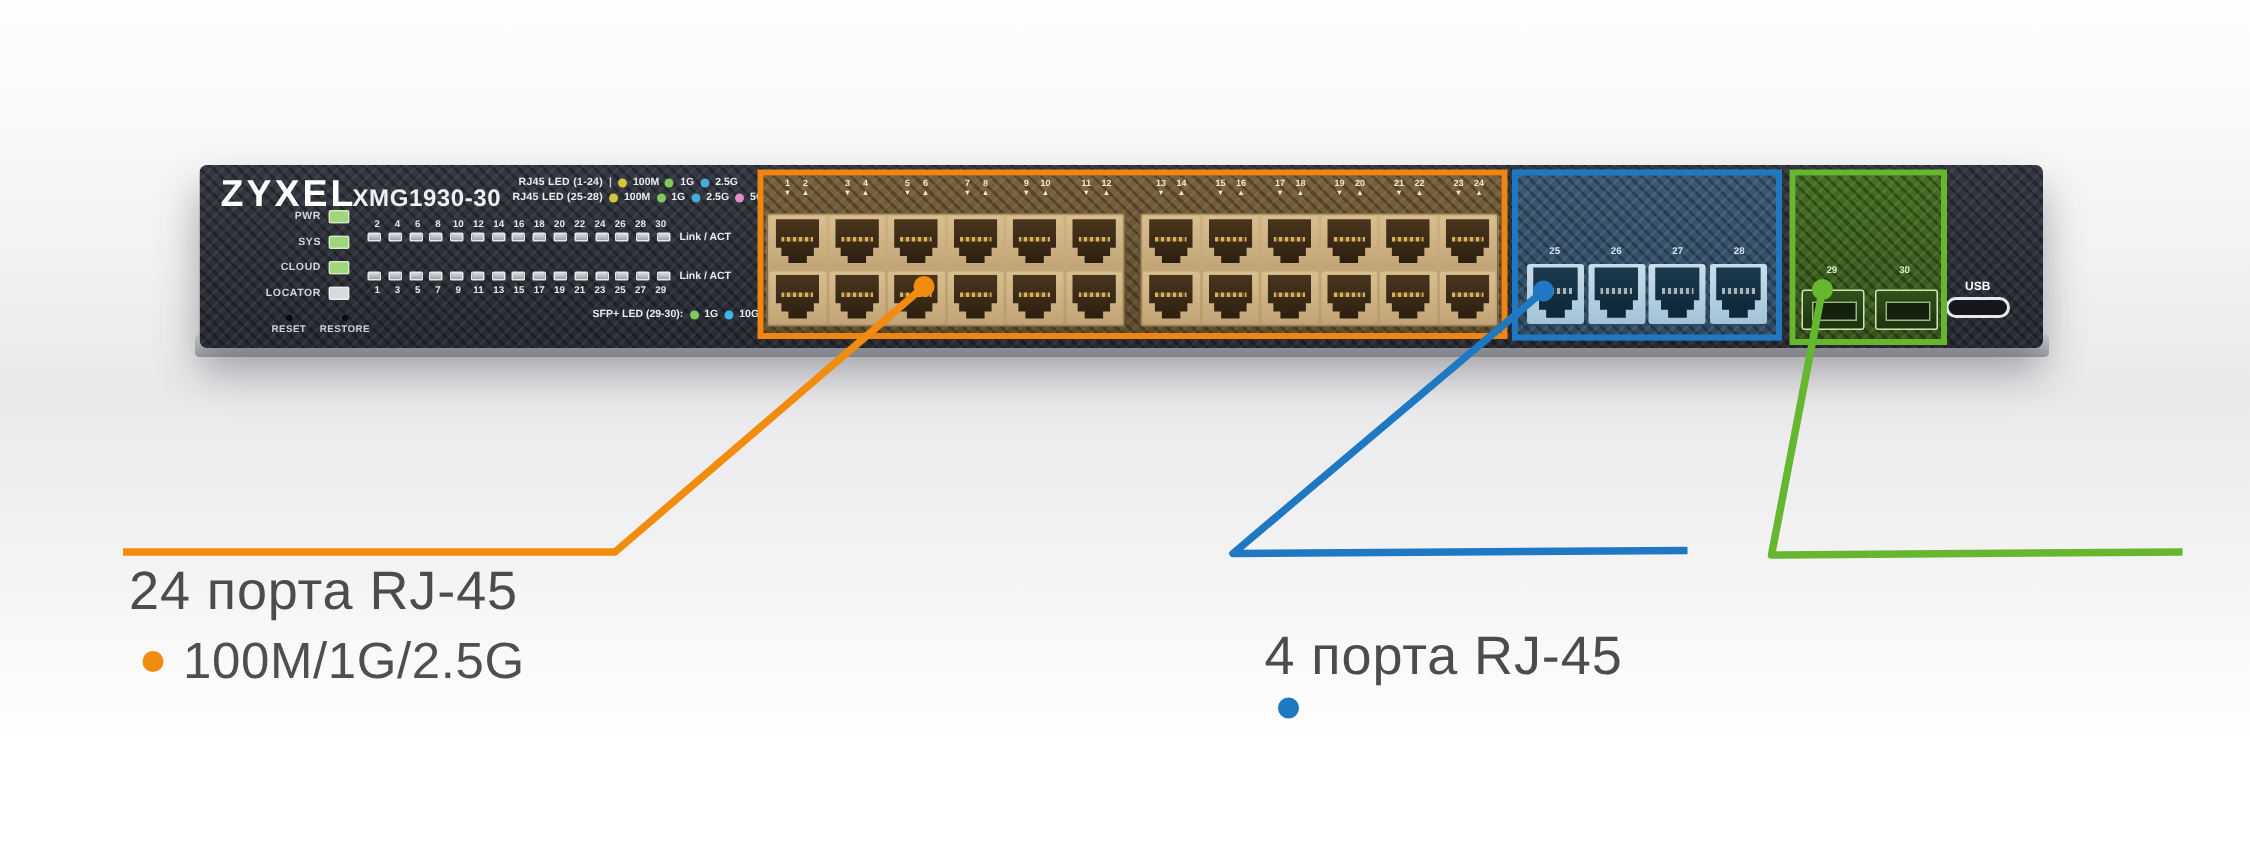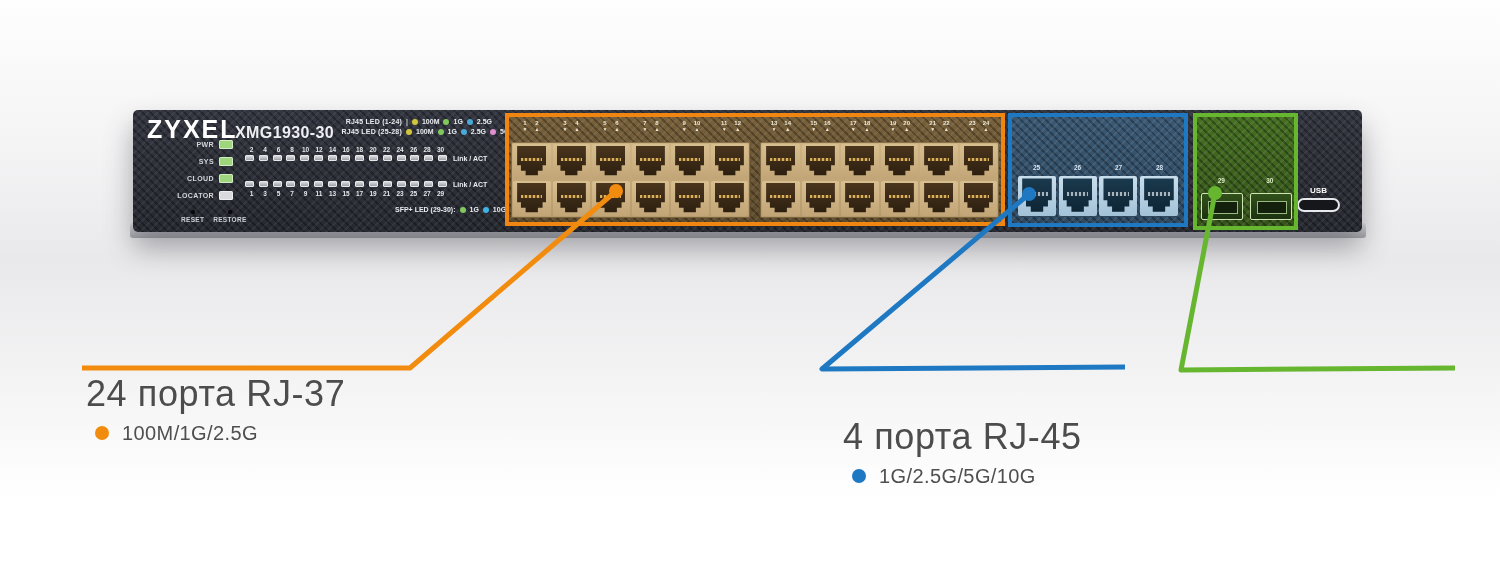--- a/index.html
+++ b/index.html
@@ -100,21 +100,21 @@
     background:linear-gradient(180deg,#31511a,#1c3210);box-sizing:border-box;}
   .sfp-slot::after{content:"";position:absolute;left:14%;top:28%;width:70%;height:42%;
     border:1px solid #9ab87f;background:#13200b;}
 
   
   .callouts{position:absolute;left:0;top:0;pointer-events:none;}
   .note{position:absolute;color:#4c4c4c;}
   .note-title{font-size:36px;letter-spacing:0.6px;line-height:1.1;}
   .note-spec-row{display:flex;align-items:center;gap:13px;margin-top:8px;margin-left:9px;}
   .bullet{width:14px;height:14px;border-radius:50%;flex:0 0 auto;}
-  .note-spec{font-size:20px;letter-spacing:0.4px;color:#4f4f4f;}
+  .note-spec{font-size:34px;letter-spacing:0.4px;color:#4f4f4f;}
 </style>
 </head>
 <body>
 
 <div class="stage">
 
   <div class="switch-base"></div>
 
   <div class="switch-face">
     <div class="abs brand">ZYXEL</div>
@@ -535,27 +535,26 @@
       <polyline points="1029,194 822,369 1125,367" fill="none" stroke-width="5" stroke-linejoin="round" stroke="#1e79c2"></polyline>
       <circle cx="1029" cy="194" r="7" fill="#1e79c2"></circle>
     </g>
     <g id="callout-2">
       <polyline points="1215,193 1181,370 1455,368" fill="none" stroke-width="5" stroke-linejoin="round" stroke="#66b62f"></polyline>
       <circle cx="1215" cy="193" r="7" fill="#66b62f"></circle>
     </g>
   </svg>
 
   <div class="note" style="left:86px;top:374px;">
-    <div class="note-title">24 порта RJ-37</div>
+    <div class="note-title">24 порта RJ-45</div>
     <div class="note-spec-row">
       <span class="bullet" id="bullet-0" style="background: rgb(242, 140, 14);"></span>
       <span class="note-spec">100M/1G/2.5G</span>
     </div>
   </div>
   <div class="note" style="left:843px;top:374px;margin-top:43px;">
     <div class="note-title">4 порта RJ-45</div>
     <div class="note-spec-row">
       <span class="bullet" id="bullet-1" style="background: rgb(30, 121, 194);"></span>
-      <span class="note-spec">1G/2.5G/5G/10G</span>
     </div>
   </div>
 
 </div>
 
 </body></html>

